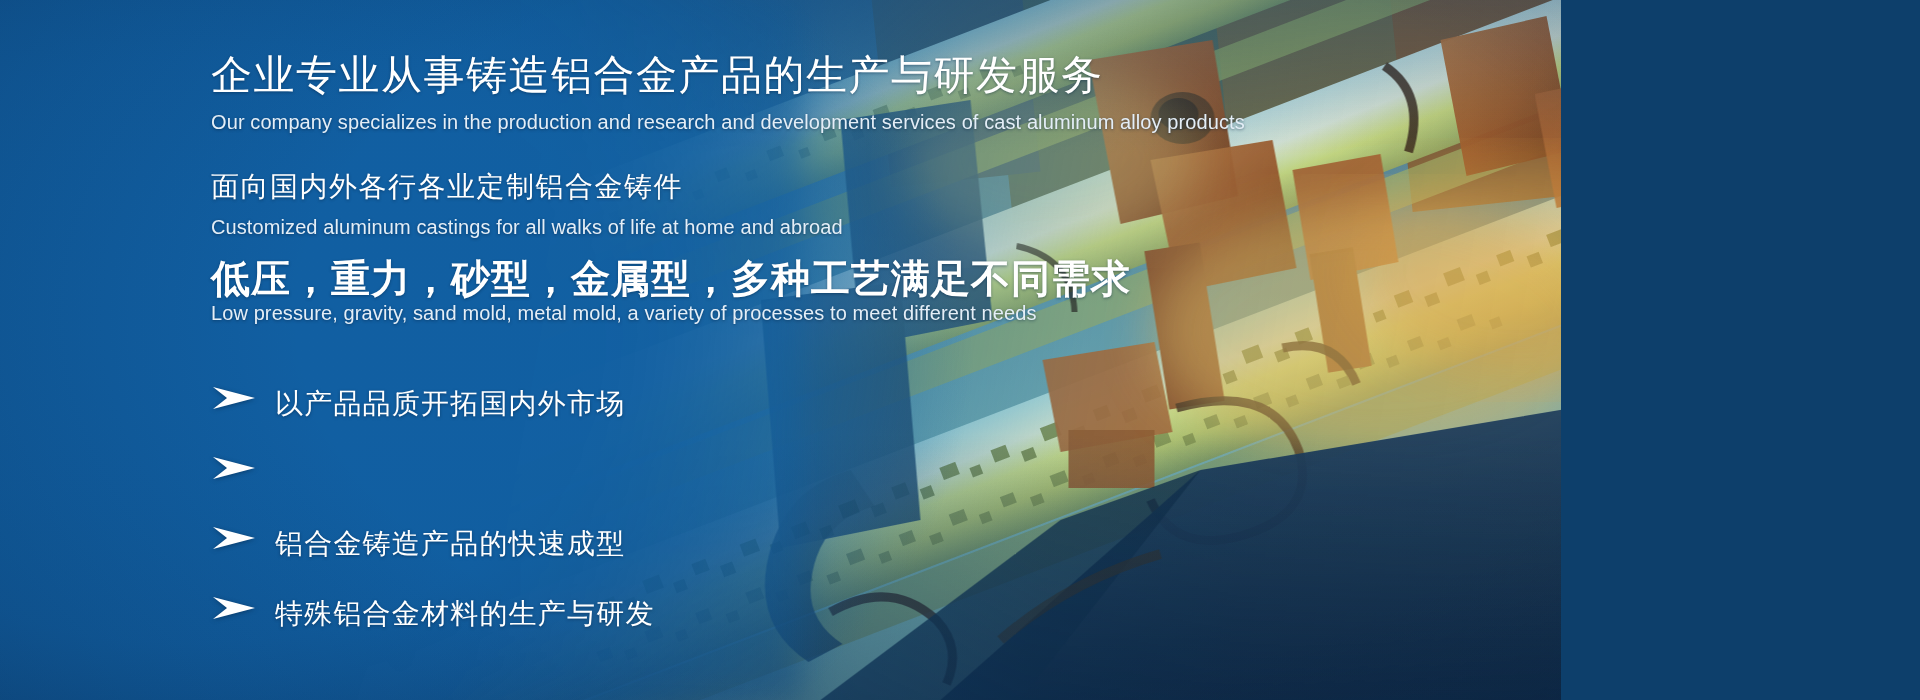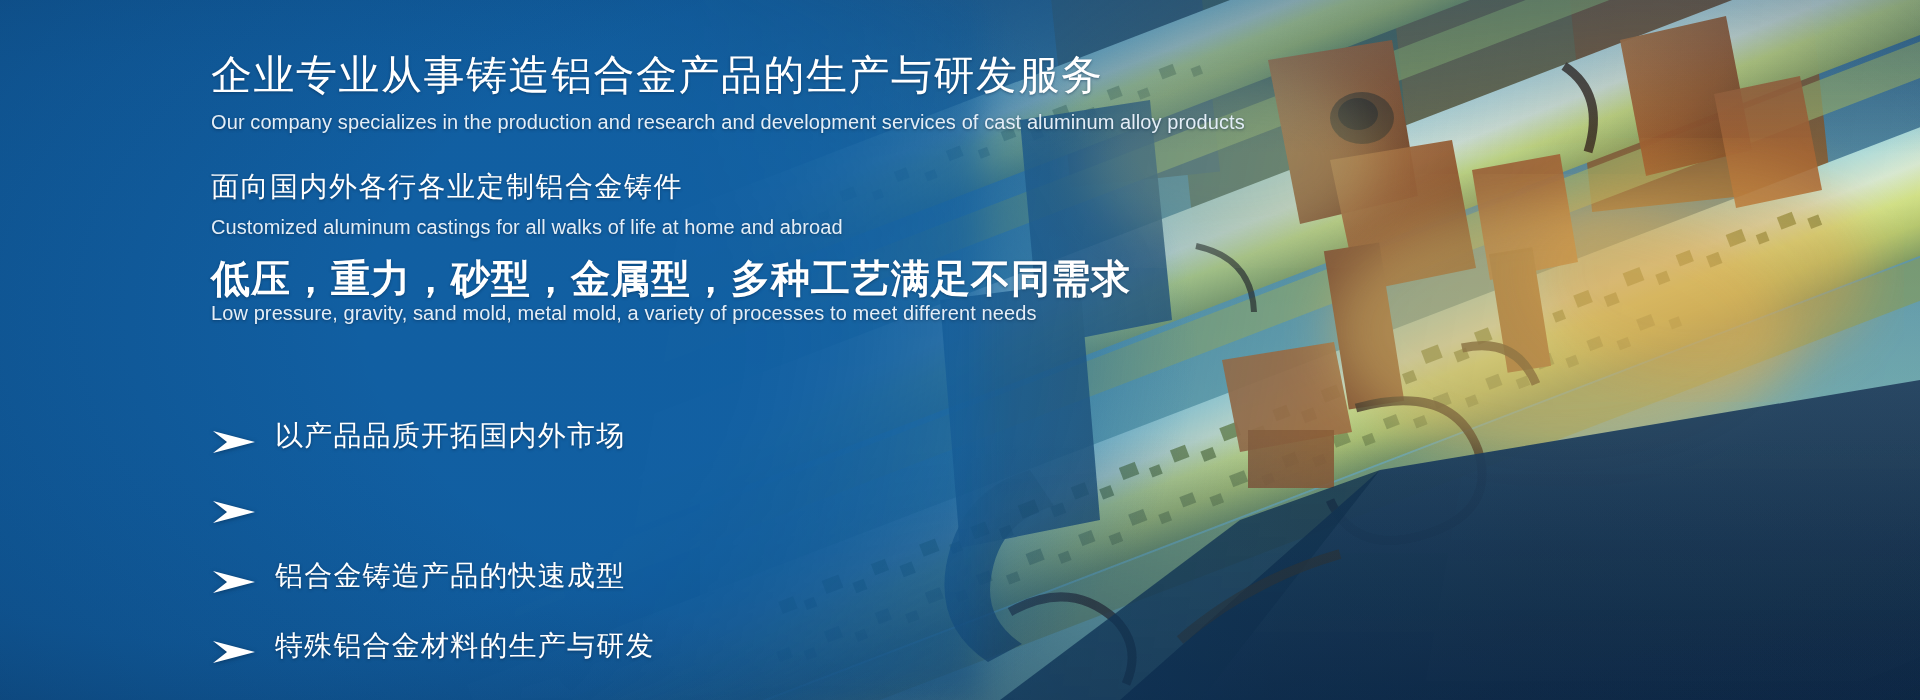--- a/index.html
+++ b/index.html
@@ -1,21 +1,21 @@
 <!DOCTYPE html>
 <html><head>
 <meta charset="utf-8">
 <style>
   * { margin:0; padding:0; box-sizing:border-box; }
   html,body { width:1920px; height:700px; overflow:hidden; background:#0d3f6b; }
   body { font-family:"Liberation Sans","DejaVu Sans",sans-serif; }
 
   .banner {
     position:relative;
-    width:1920px; height:700px;
+    width:1561px; height:700px;
     overflow:hidden;
     background:#b91c1c;
   }
 
   
   .photo-layer {
     position:absolute; inset:0;
     z-index:1;
   }
   .photo-svg { position:absolute; inset:0; width:100%; height:100%; display:block; }
@@ -90,21 +90,21 @@
     color:#ffffff;
     line-height:1.1;
     white-space:nowrap;
     text-shadow:0 1px 3px rgba(0,30,60,0.45);
   }
 
   
   .bullets { position:absolute; left:0; top:385px; }
   .bullet-row {
     display:flex;
-    align-items:flex-end;
+    align-items:flex-start;
     height:70px;
   }
   .arrow-icon {
     width:46px; height:26px;
     flex:0 0 46px;
     margin-right:18px;
     display:block;
     filter:drop-shadow(0 1px 2px rgba(0,30,60,0.5));
   }
   .bullet-label {

